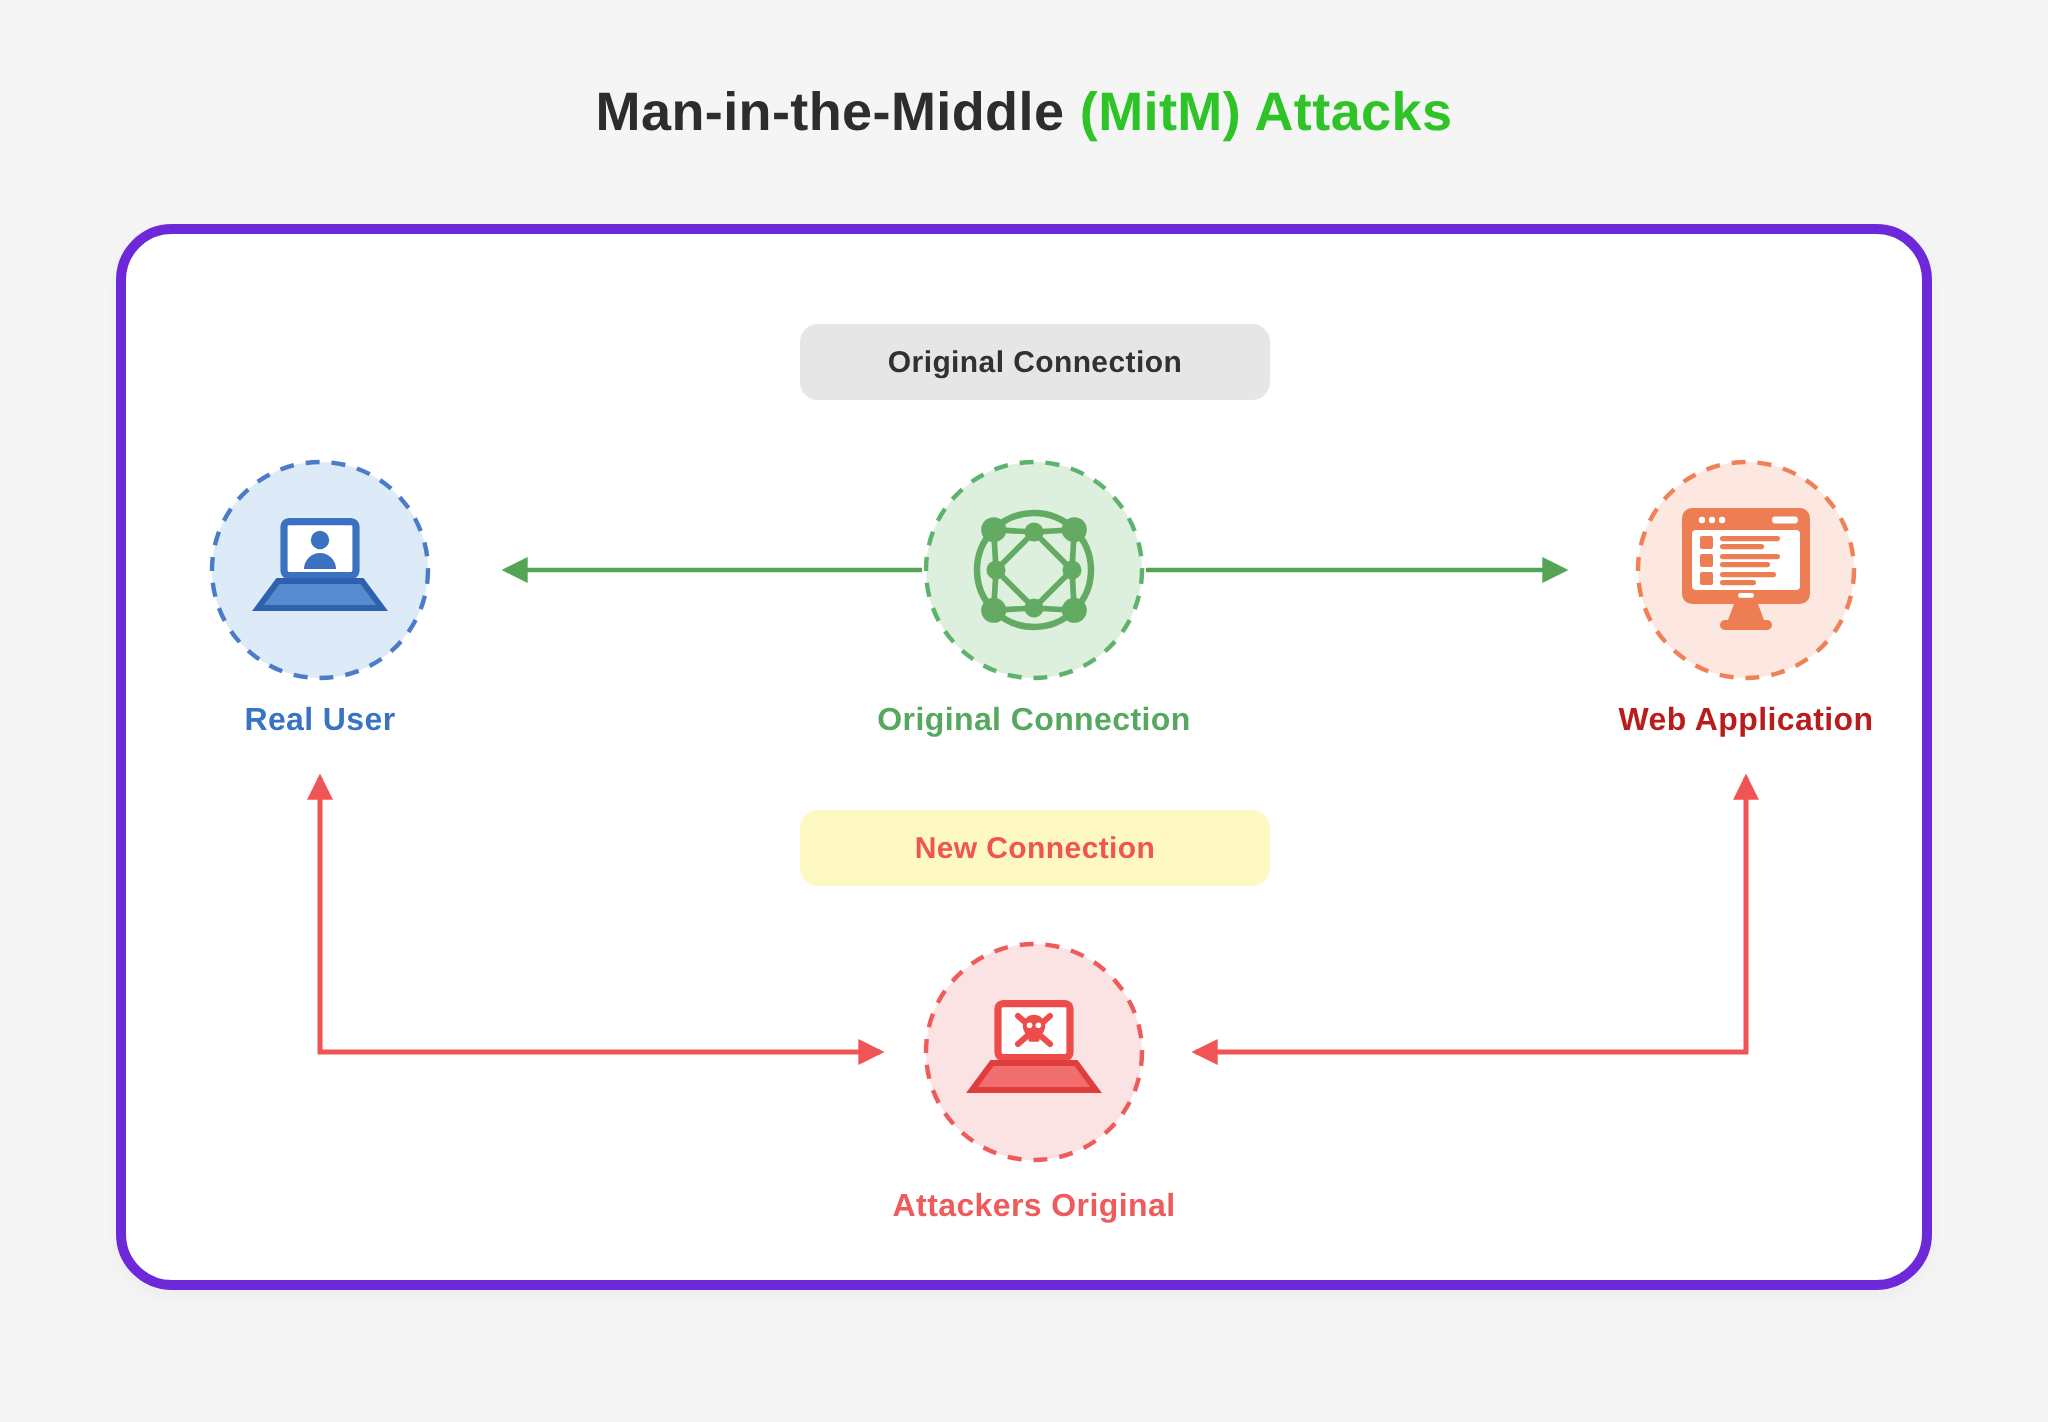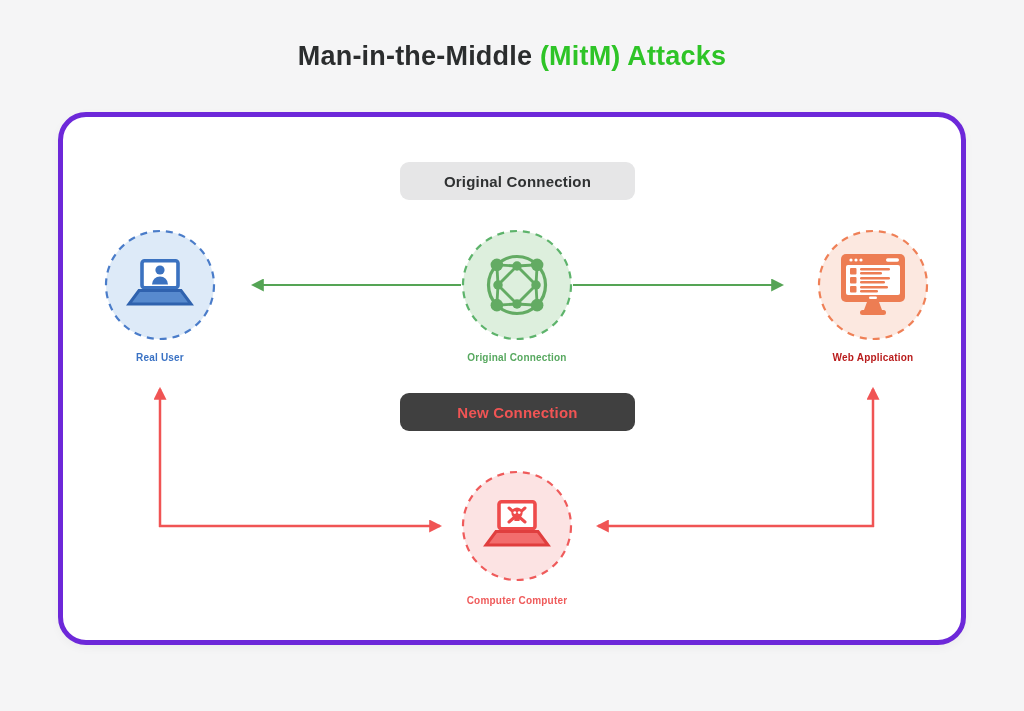--- a/index.html
+++ b/index.html
@@ -27,35 +27,35 @@
     box-shadow: 0 3px 10px rgba(0,0,0,0.04);
   }
 
   
   .badge {
     position: absolute; left: 337px; width: 235px; height: 38px;
     border-radius: 9px; display: flex; align-items: center; justify-content: center;
     font-size: 15px; font-weight: 700; letter-spacing: 0.2px;
   }
   .badge.gray { top: 45px; background: #e6e6e7; color: #2f3132; }
-  .badge.pink { top: 276px; background: #404040; color: #f05454; }
+  .badge.pink { top: 288px; background: #fef9c3; color: #f05454; }
 
   
   .arrows { position: absolute; inset: 0; width: 908px; height: 533px; }
 
   
   .node { position: absolute; width: 112px; height: 112px; }
   .node svg.ring { position: absolute; inset: 0; }
   .node .icon {
     position: absolute; inset: 0;
     display: flex; align-items: center; justify-content: center;
   }
   .node-label {
     position: absolute; width: 180px; text-align: center;
-    font-size: 10px; font-weight: 700; letter-spacing: 0.2px;
+    font-size: 16px; font-weight: 700; letter-spacing: 0.2px;
   }
   .lbl-blue   { color: #3a72c4; }
   .lbl-green  { color: #57a85f; }
   .lbl-orange { color: #b91c1c; }
   .lbl-red    { color: #ef5b5b; }
 </style>
 </head>
 <body>
 
 <div class="stage">
@@ -174,16 +174,16 @@
             <line x1="42" y1="8" x2="26" y2="22"></line>
           </g>
           <circle cx="34" cy="13" r="5.6" fill="#ee4b4b"></circle>
           <rect x="31.2" y="16.5" width="5.6" height="4.4" rx="1" fill="#ee4b4b"></rect>
           <circle cx="31.8" cy="12.6" r="1.4" fill="#ffffff"></circle>
           <circle cx="36.2" cy="12.6" r="1.4" fill="#ffffff"></circle>
           <path d="M13 31.5 L55 31.5 L65 45 L3 45 Z" fill="#f26d6d" stroke="#e03e3e" stroke-width="3"></path>
         </svg>
       </div>
     </div>
-    <div class="node-label lbl-red" style="left:364px; top:478px;">Computer Computer</div>
+    <div class="node-label lbl-red" style="left:364px; top:478px;">Attackers Original</div>
 
   </div>
 </div>
 
 </body></html>

